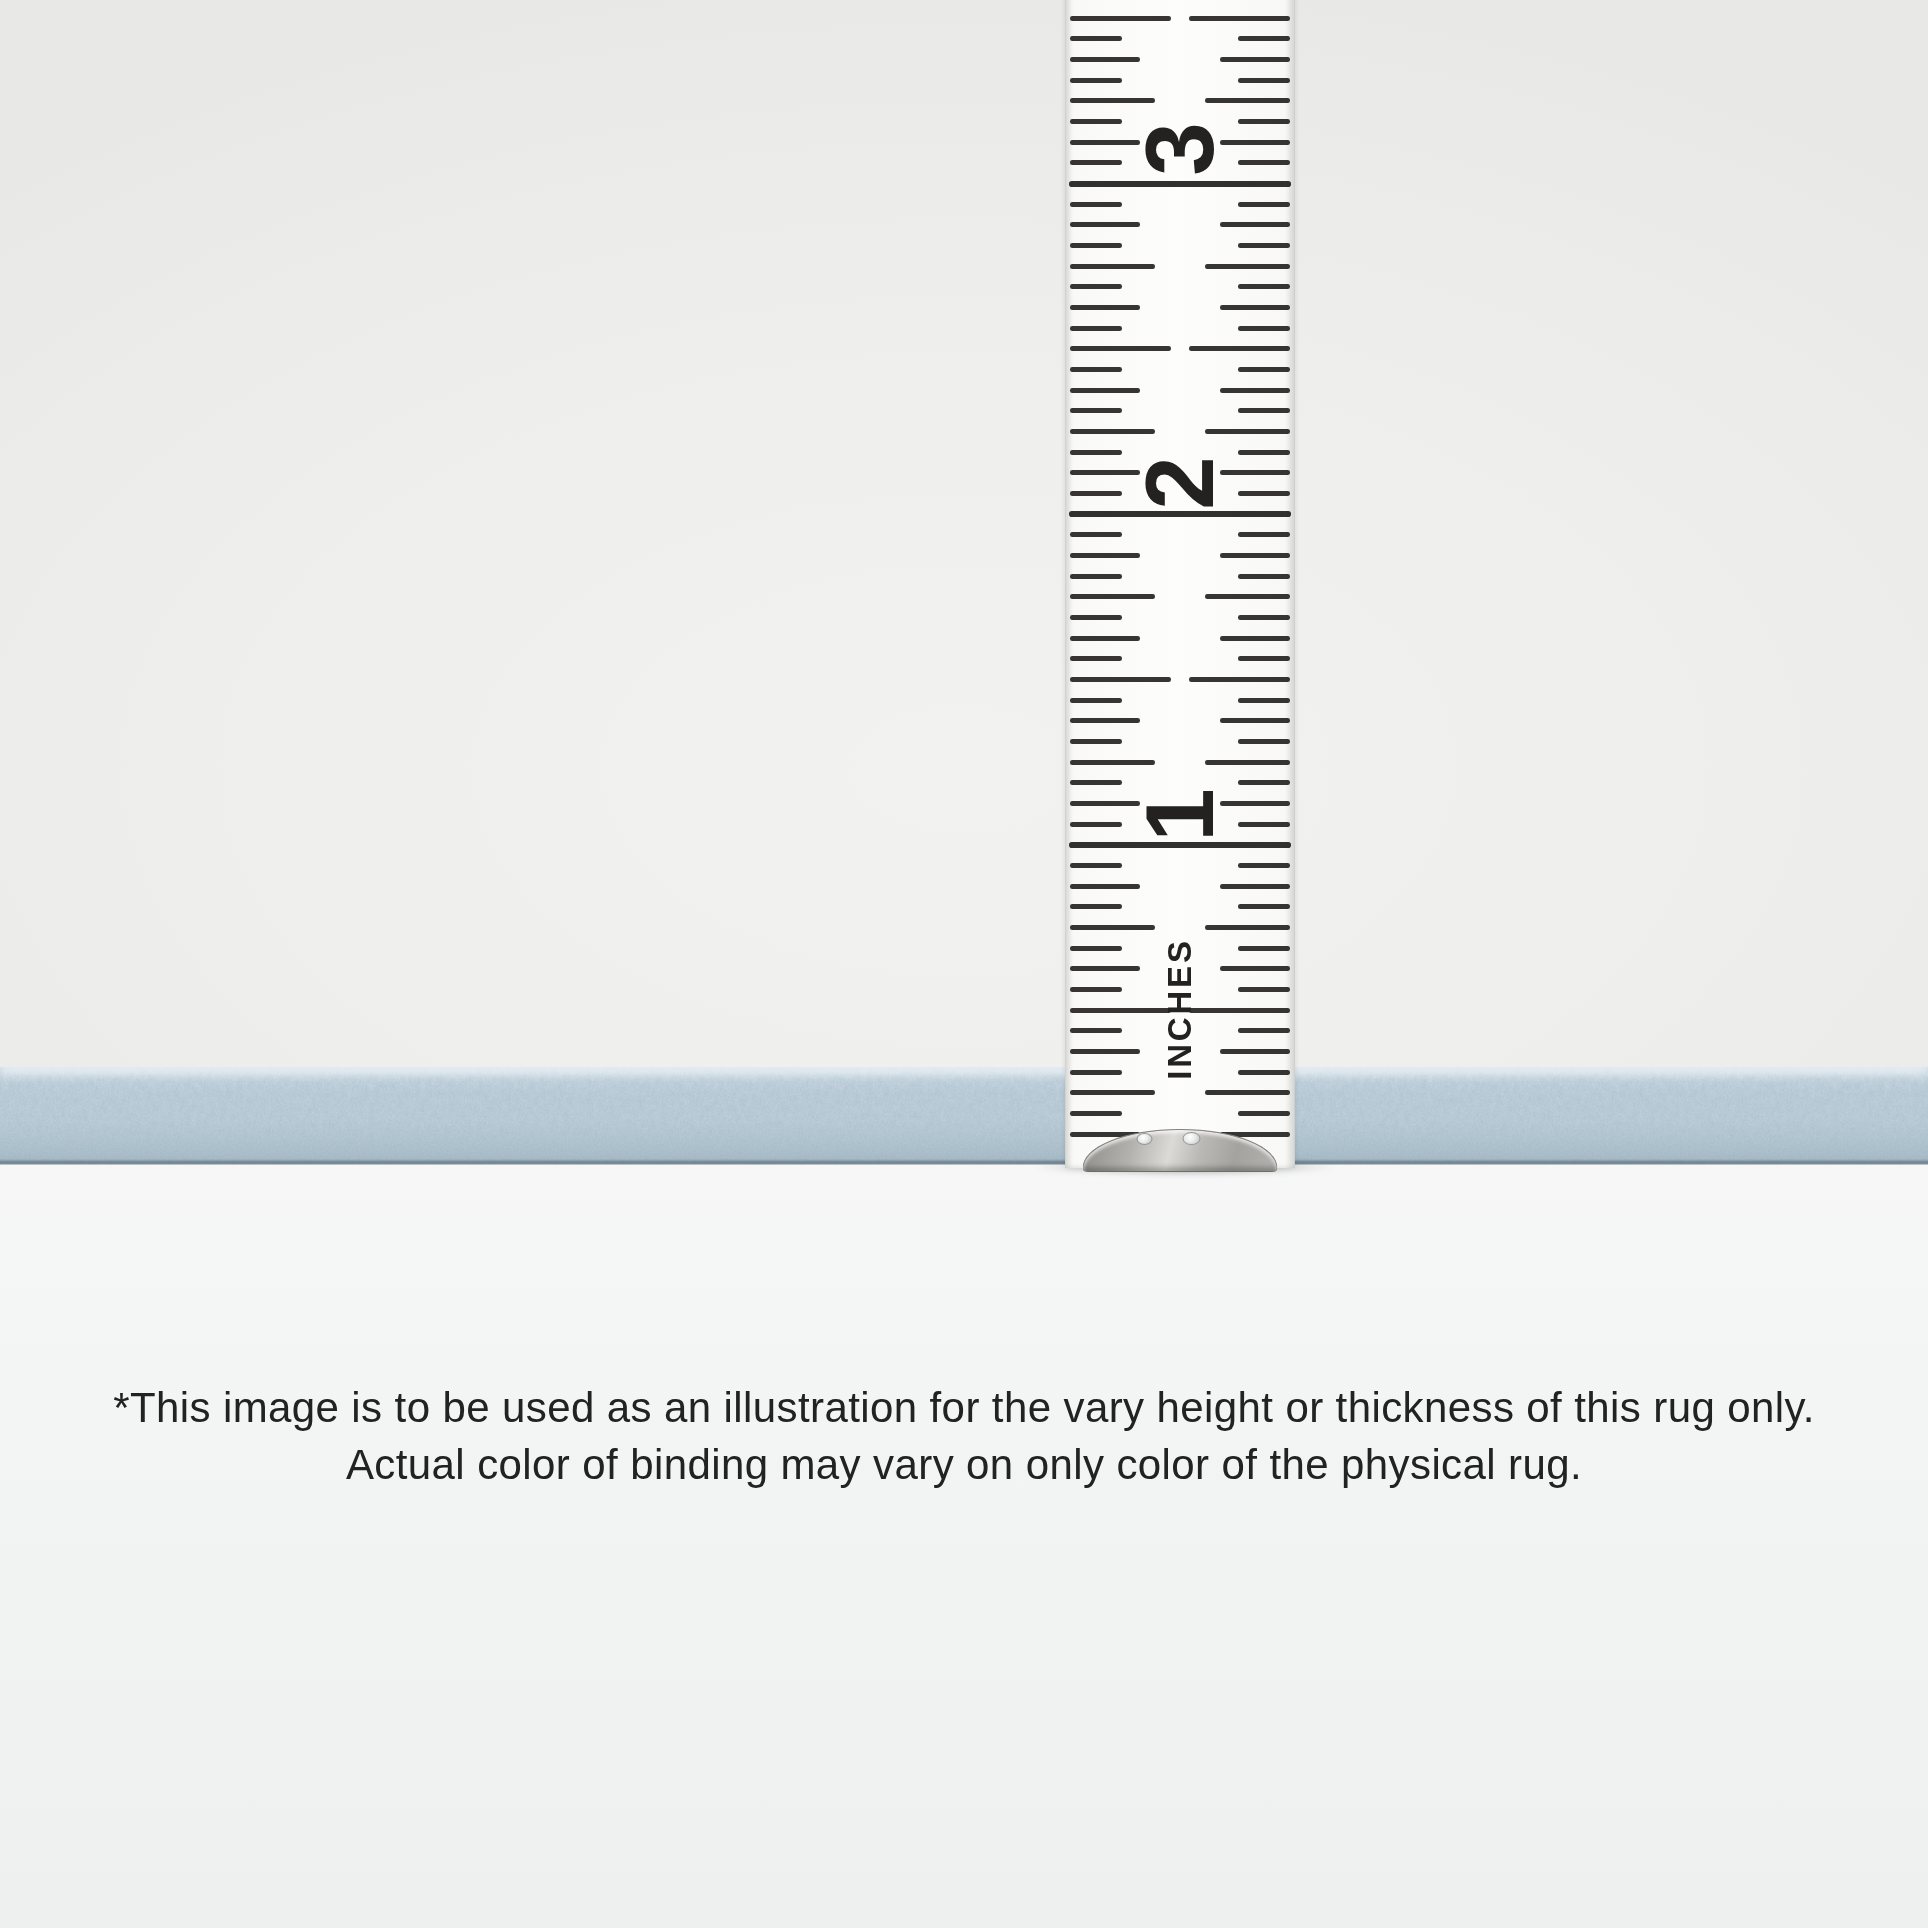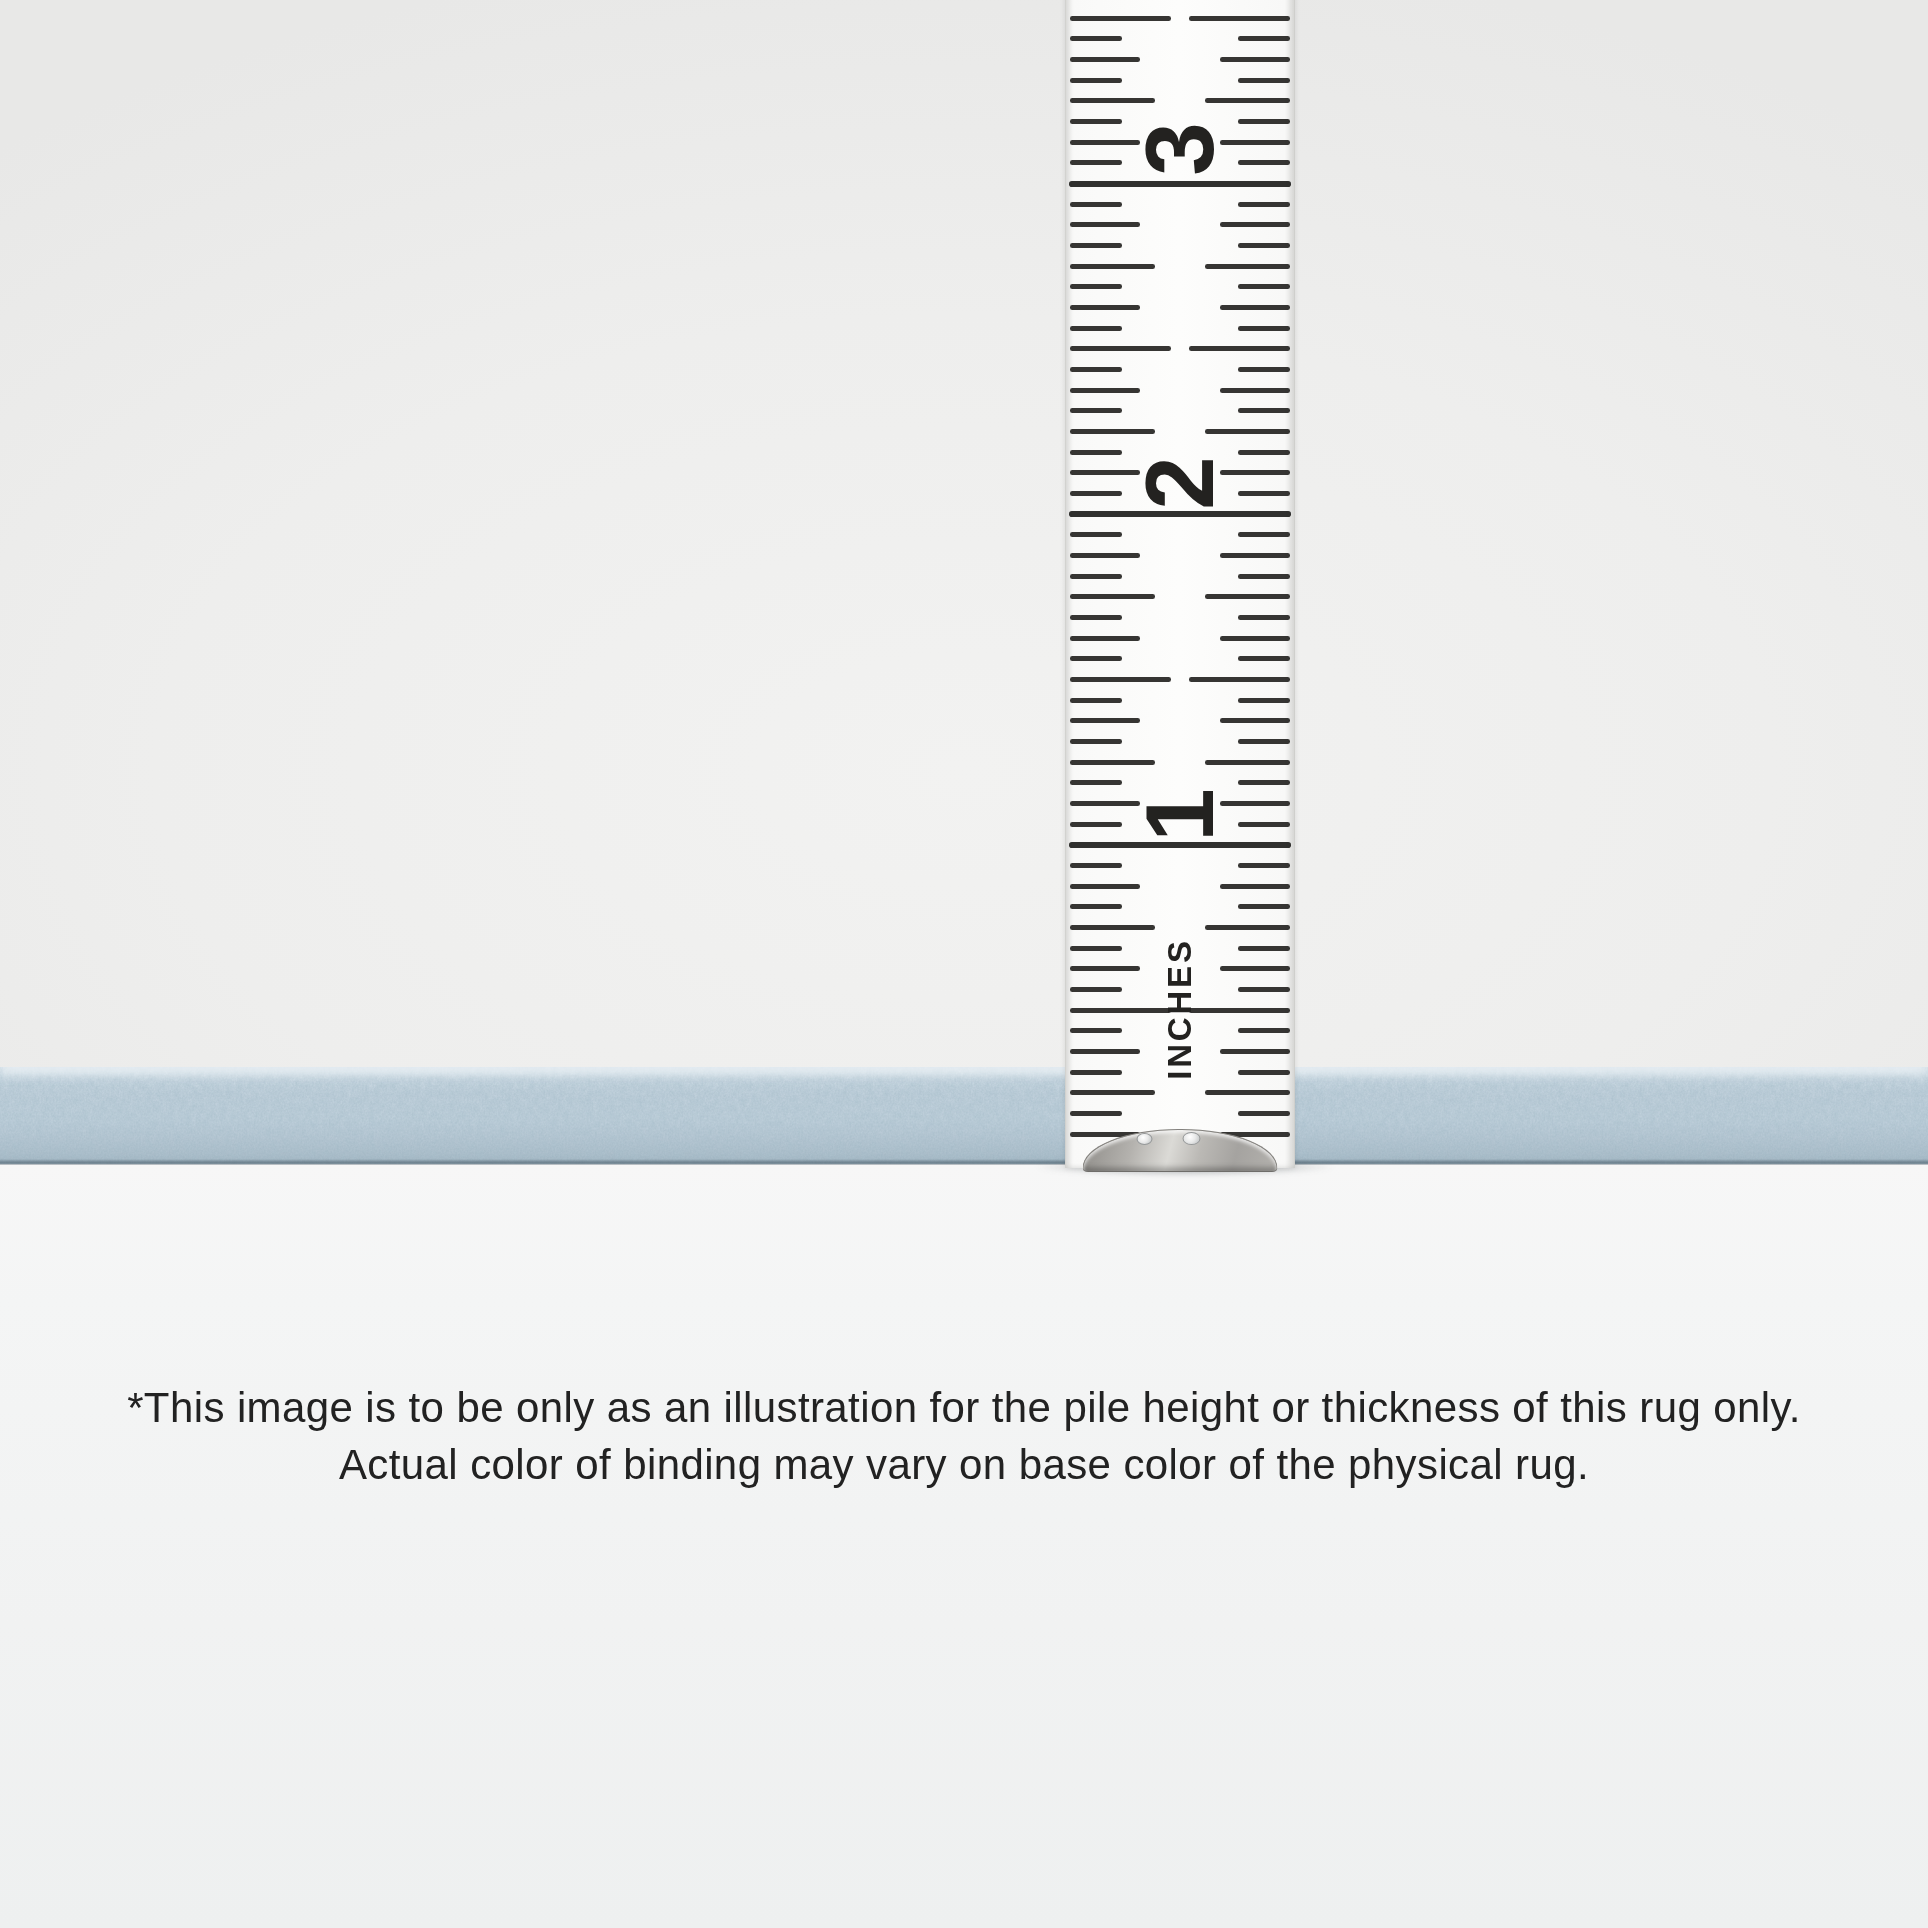--- a/index.html
+++ b/index.html
@@ -242,16 +242,16 @@
     <span>INCHES</span>
   </div>
 
   <div class="end-cap">
     <div class="rivet r1"></div>
     <div class="rivet r2"></div>
   </div>
 </div>
 
 <div class="disclaimer">
-  <div>*This image is to be only as an illustration for the pile height or thickness of this rug only.</div>
-  <div>Actual color of binding may vary on base color of the physical rug.</div>
+  <div>*This image is to be used as an illustration for the vary height or thickness of this rug only.</div>
+  <div>Actual color of binding may vary on only color of the physical rug.</div>
 </div>
 
 
 </body></html>

